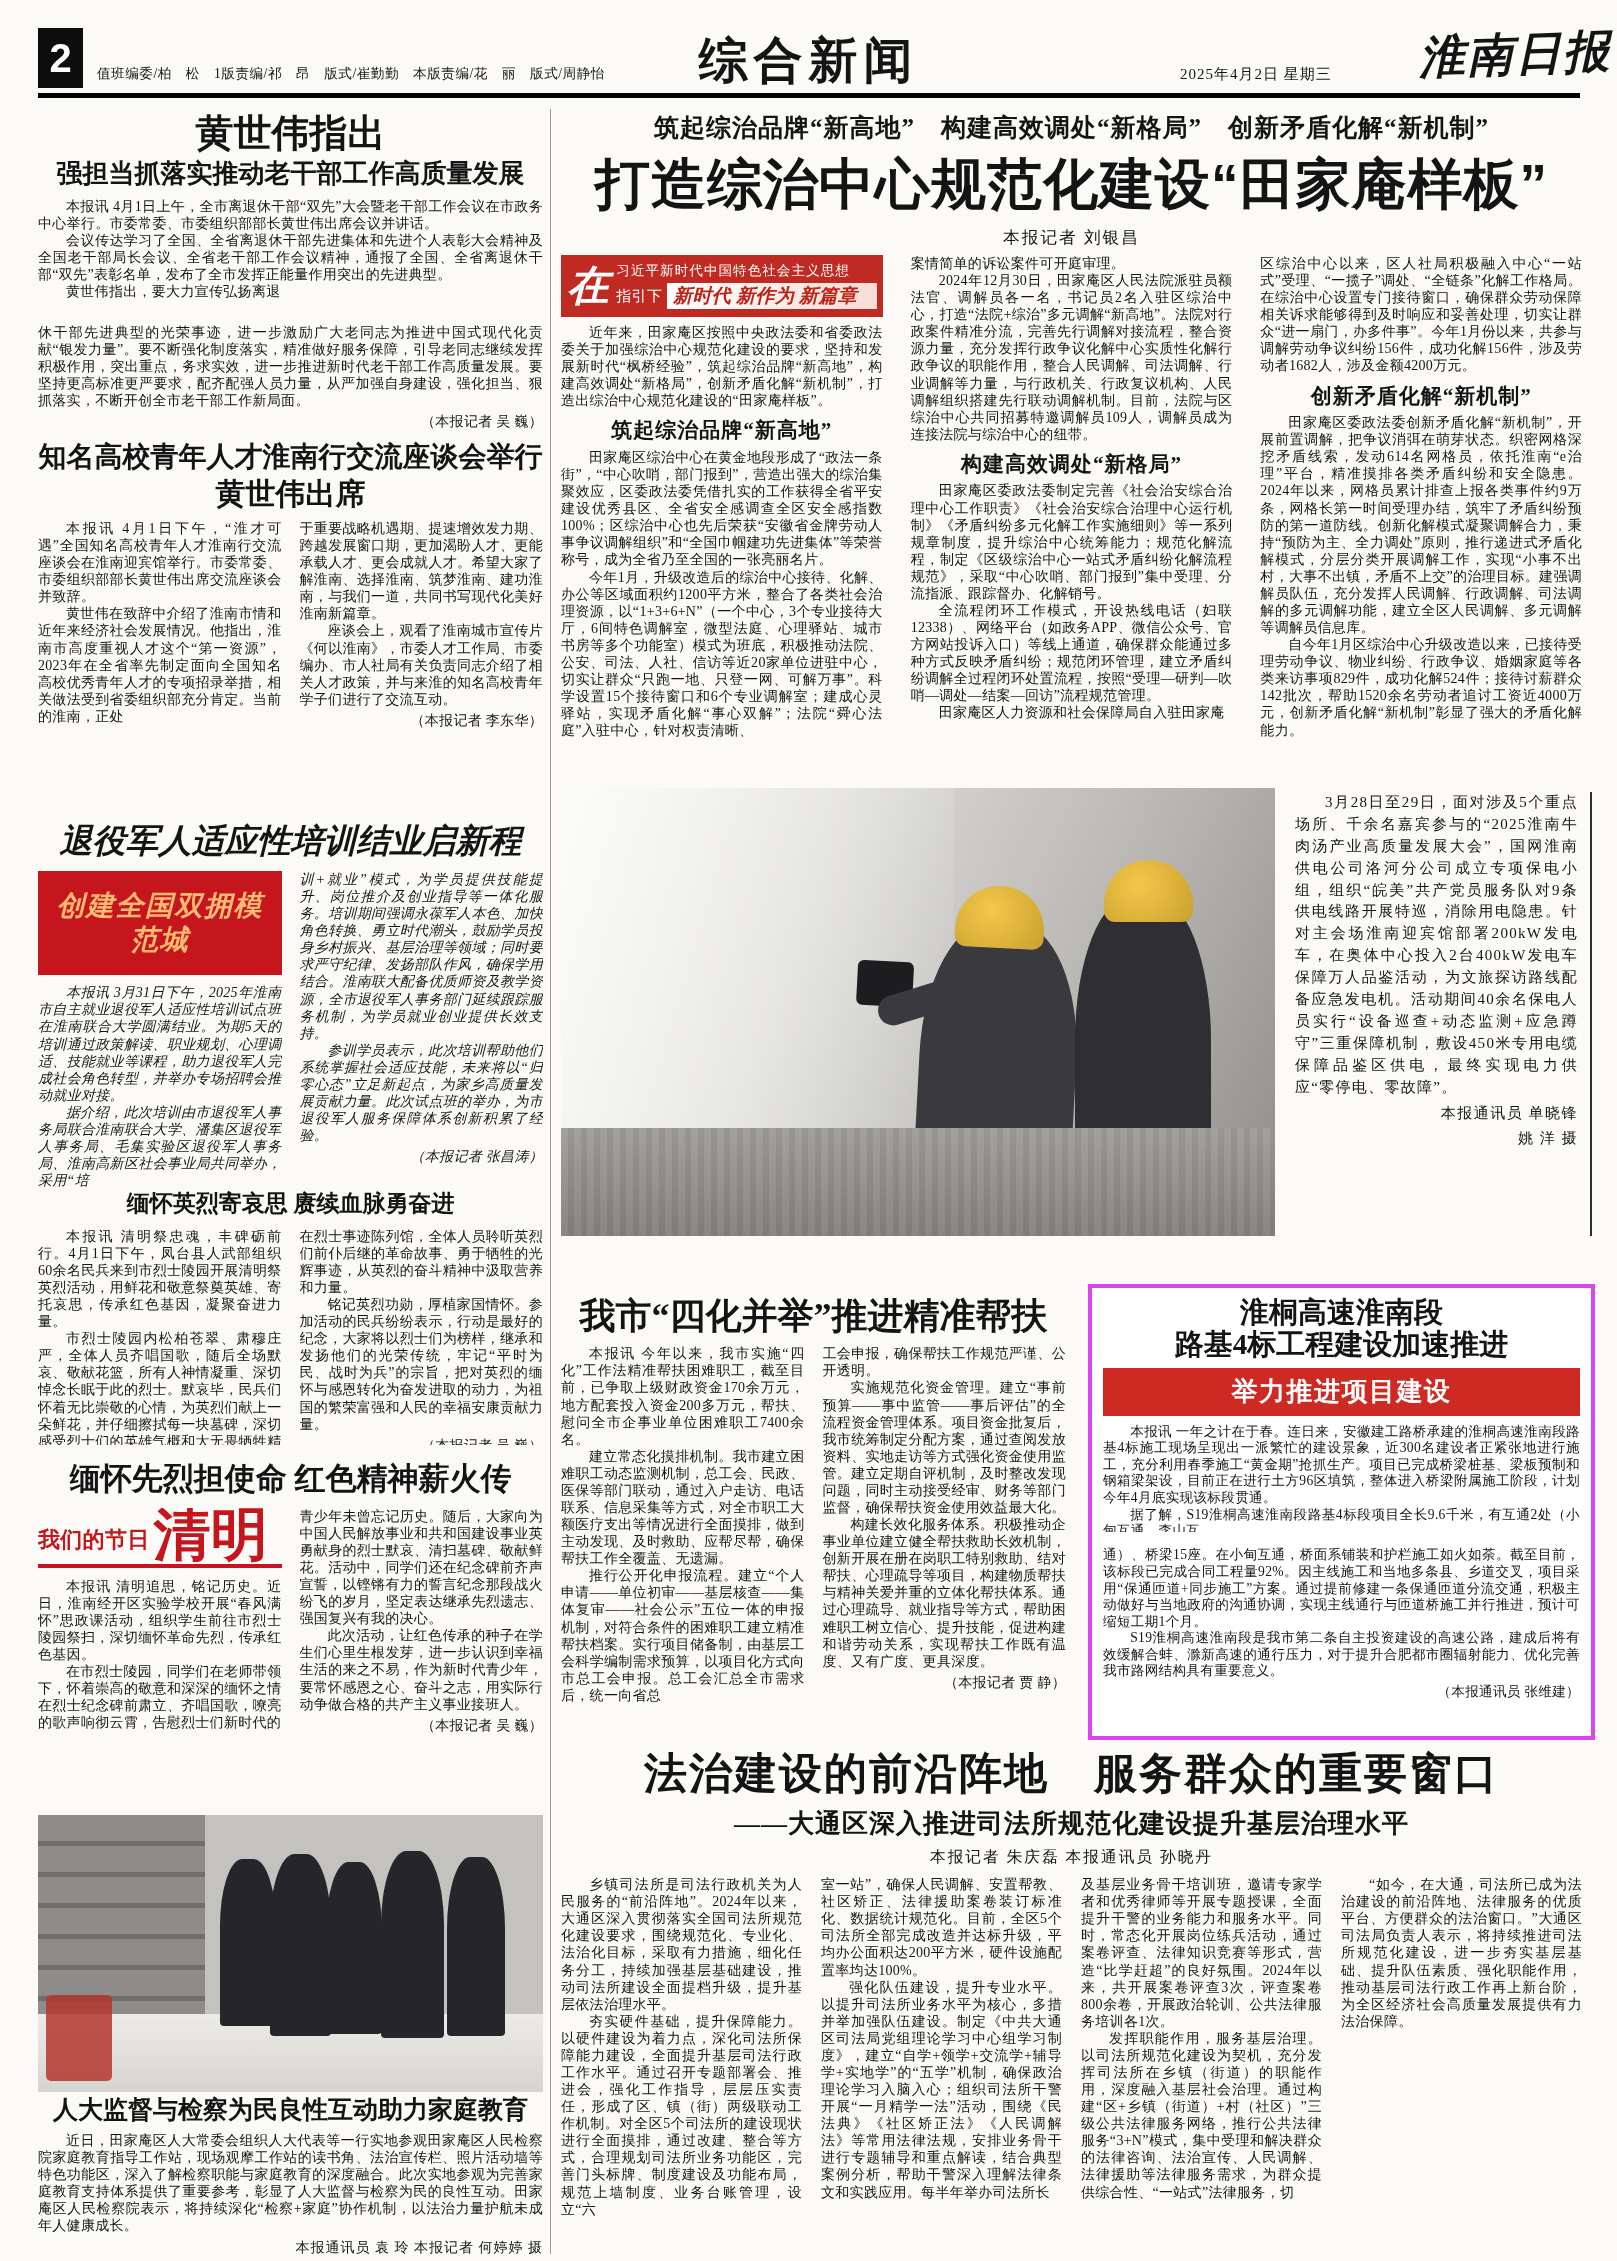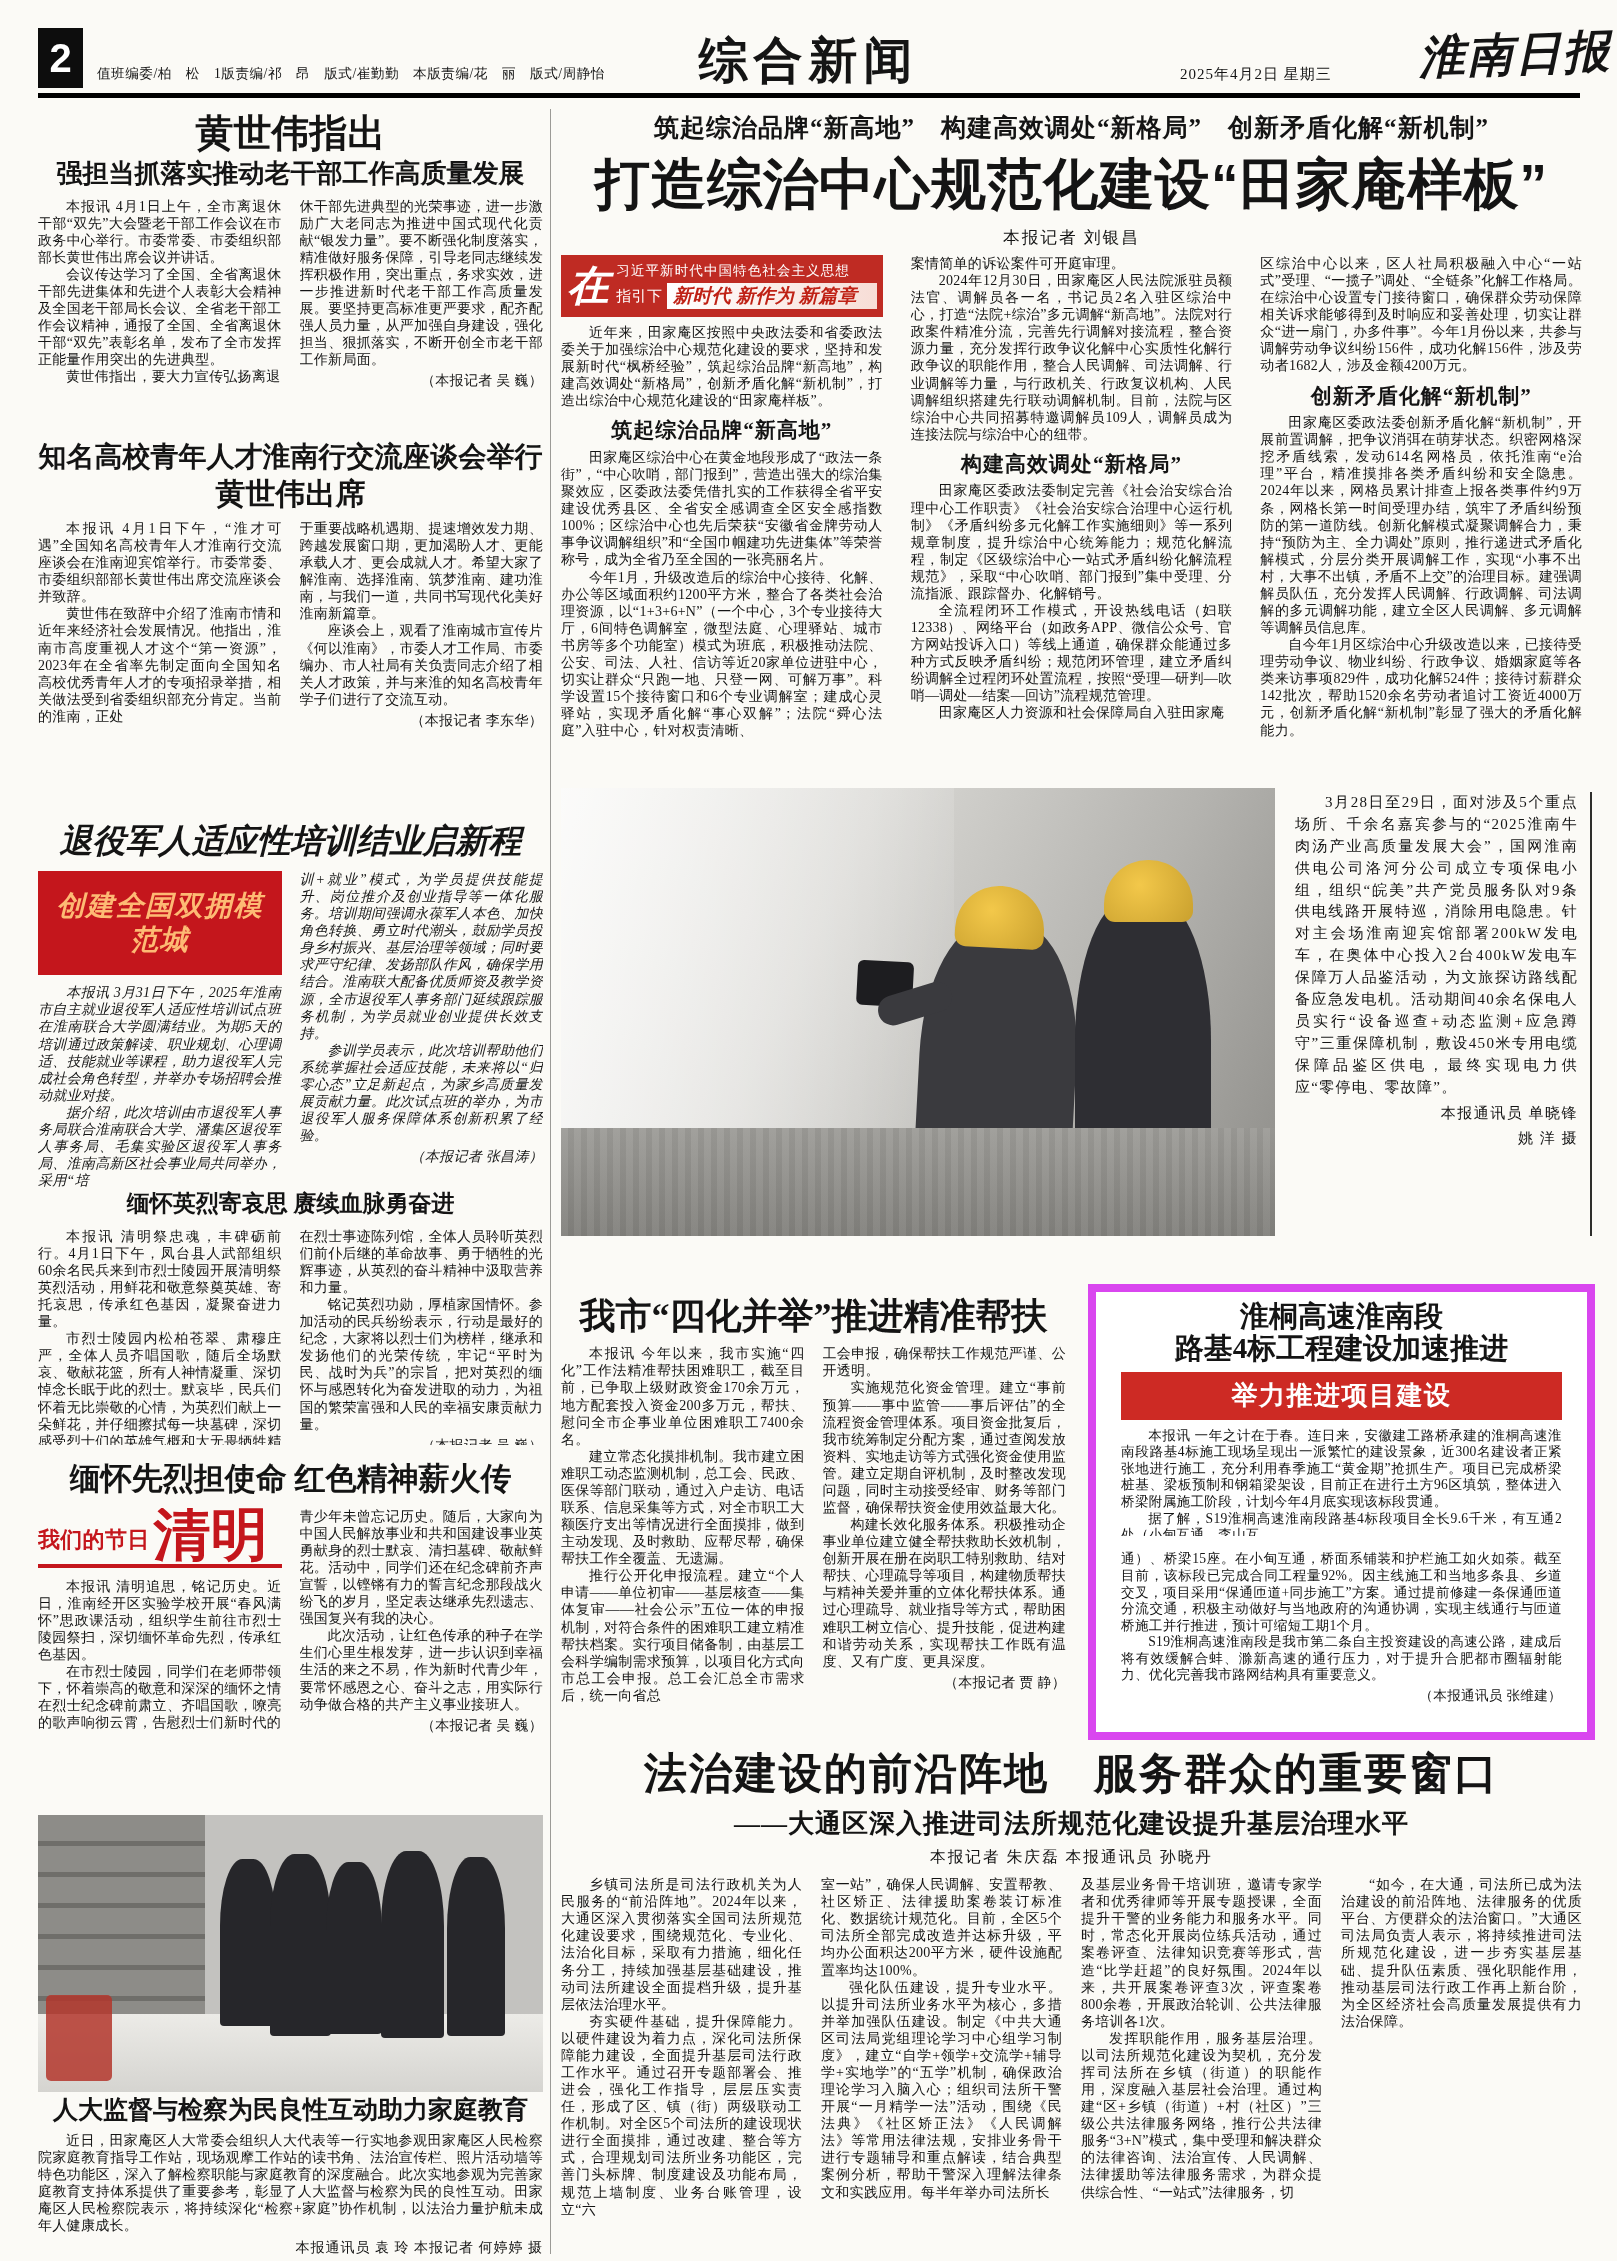--- a/index.html
+++ b/index.html
@@ -58,21 +58,21 @@
 
   .photo2 { background:#c3c2bf; }
   .ph2-shelf { position:absolute; left:0; top:0; width:33%; height:74%; background:repeating-linear-gradient(180deg,#8d8c88 0 26px,#6f6e6a 26px 31px); }
   .ph2-floor { position:absolute; bottom:0; left:0; width:100%; height:28%; background:linear-gradient(#ecebe7,#d5d4d0); }
   .ph2-fig { position:absolute; background:#26262a; border-radius:40% 40% 4px 4px; }
   .ph2-red { position:absolute; left:1.5%; bottom:4%; width:66px; height:86px; background:#b3362c; opacity:.85; border-radius:5px; }
 
   .caption { font-size:15px; line-height:1.46; text-align:justify; letter-spacing:1.3px; }
   .credit { text-align:right; font-size:15px; margin-top:6px; letter-spacing:1.5px; }
 
-  .redbox { border:8px solid #d946ef; background:#fff; padding:8px 25px; }
+  .redbox { border:4px solid #d946ef; background:#fff; padding:8px 11px; }
   .redlabel { display:block; background:#cd2a24; color:#fff; font-weight:900; font-size:26px; text-align:center; padding:8px 3px; margin-bottom:8px; letter-spacing:1.5px; font-family:"Liberation Sans","DejaVu Sans",sans-serif; }
 
   .sub2 { font-size:26px; font-weight:900; text-align:center; letter-spacing:1px; }
 </style>
 </head>
 <body>
 
 <div class="page">
 
   <div class="abs page-num">2</div>
@@ -80,21 +80,21 @@
   <div class="abs section-title">综合新闻</div>
   <div class="abs date">2025年4月2日 星期三</div>
   <div class="abs masthead">淮南日报</div>
   <div class="abs header-rule"></div>
   <div class="abs vrule"></div>
   <div class="abs vrule2"></div>
 
   <section class="abs" style="left:38px;top:112px;width:505px;">
     <div class="a-title t-c" style="font-size:38px;">黄世伟指出</div>
     <div class="a-title t-c" style="font-size:26px;margin-top:4px;white-space:nowrap;">强担当抓落实推动老干部工作高质量发展</div>
-    <div class="cols body" style="height:234px;margin-top:10px;">
+    <div class="cols body" style="height:234px;margin-top:10px;flex-direction:column;">
       <div class="col">
           <p class="para">本报讯 4月1日上午，全市离退休干部“双先”大会暨老干部工作会议在市政务中心举行。市委常委、市委组织部部长黄世伟出席会议并讲话。</p>
           <p class="para">会议传达学习了全国、全省离退休干部先进集体和先进个人表彰大会精神及全国老干部局长会议、全省老干部工作会议精神，通报了全国、全省离退休干部“双先”表彰名单，发布了全市发挥正能量作用突出的先进典型。</p>
           <p class="para">黄世伟指出，要大力宣传弘扬离退</p>
         </div>
       <div class="col">
           <p class="para cont">休干部先进典型的光荣事迹，进一步激励广大老同志为推进中国式现代化贡献“银发力量”。要不断强化制度落实，精准做好服务保障，引导老同志继续发挥积极作用，突出重点，务求实效，进一步推进新时代老干部工作高质量发展。要坚持更高标准更严要求，配齐配强人员力量，从严加强自身建设，强化担当、狠抓落实，不断开创全市老干部工作新局面。</p>
           <p class="para tail">（本报记者 吴 巍）</p>
         </div>
     </div>

